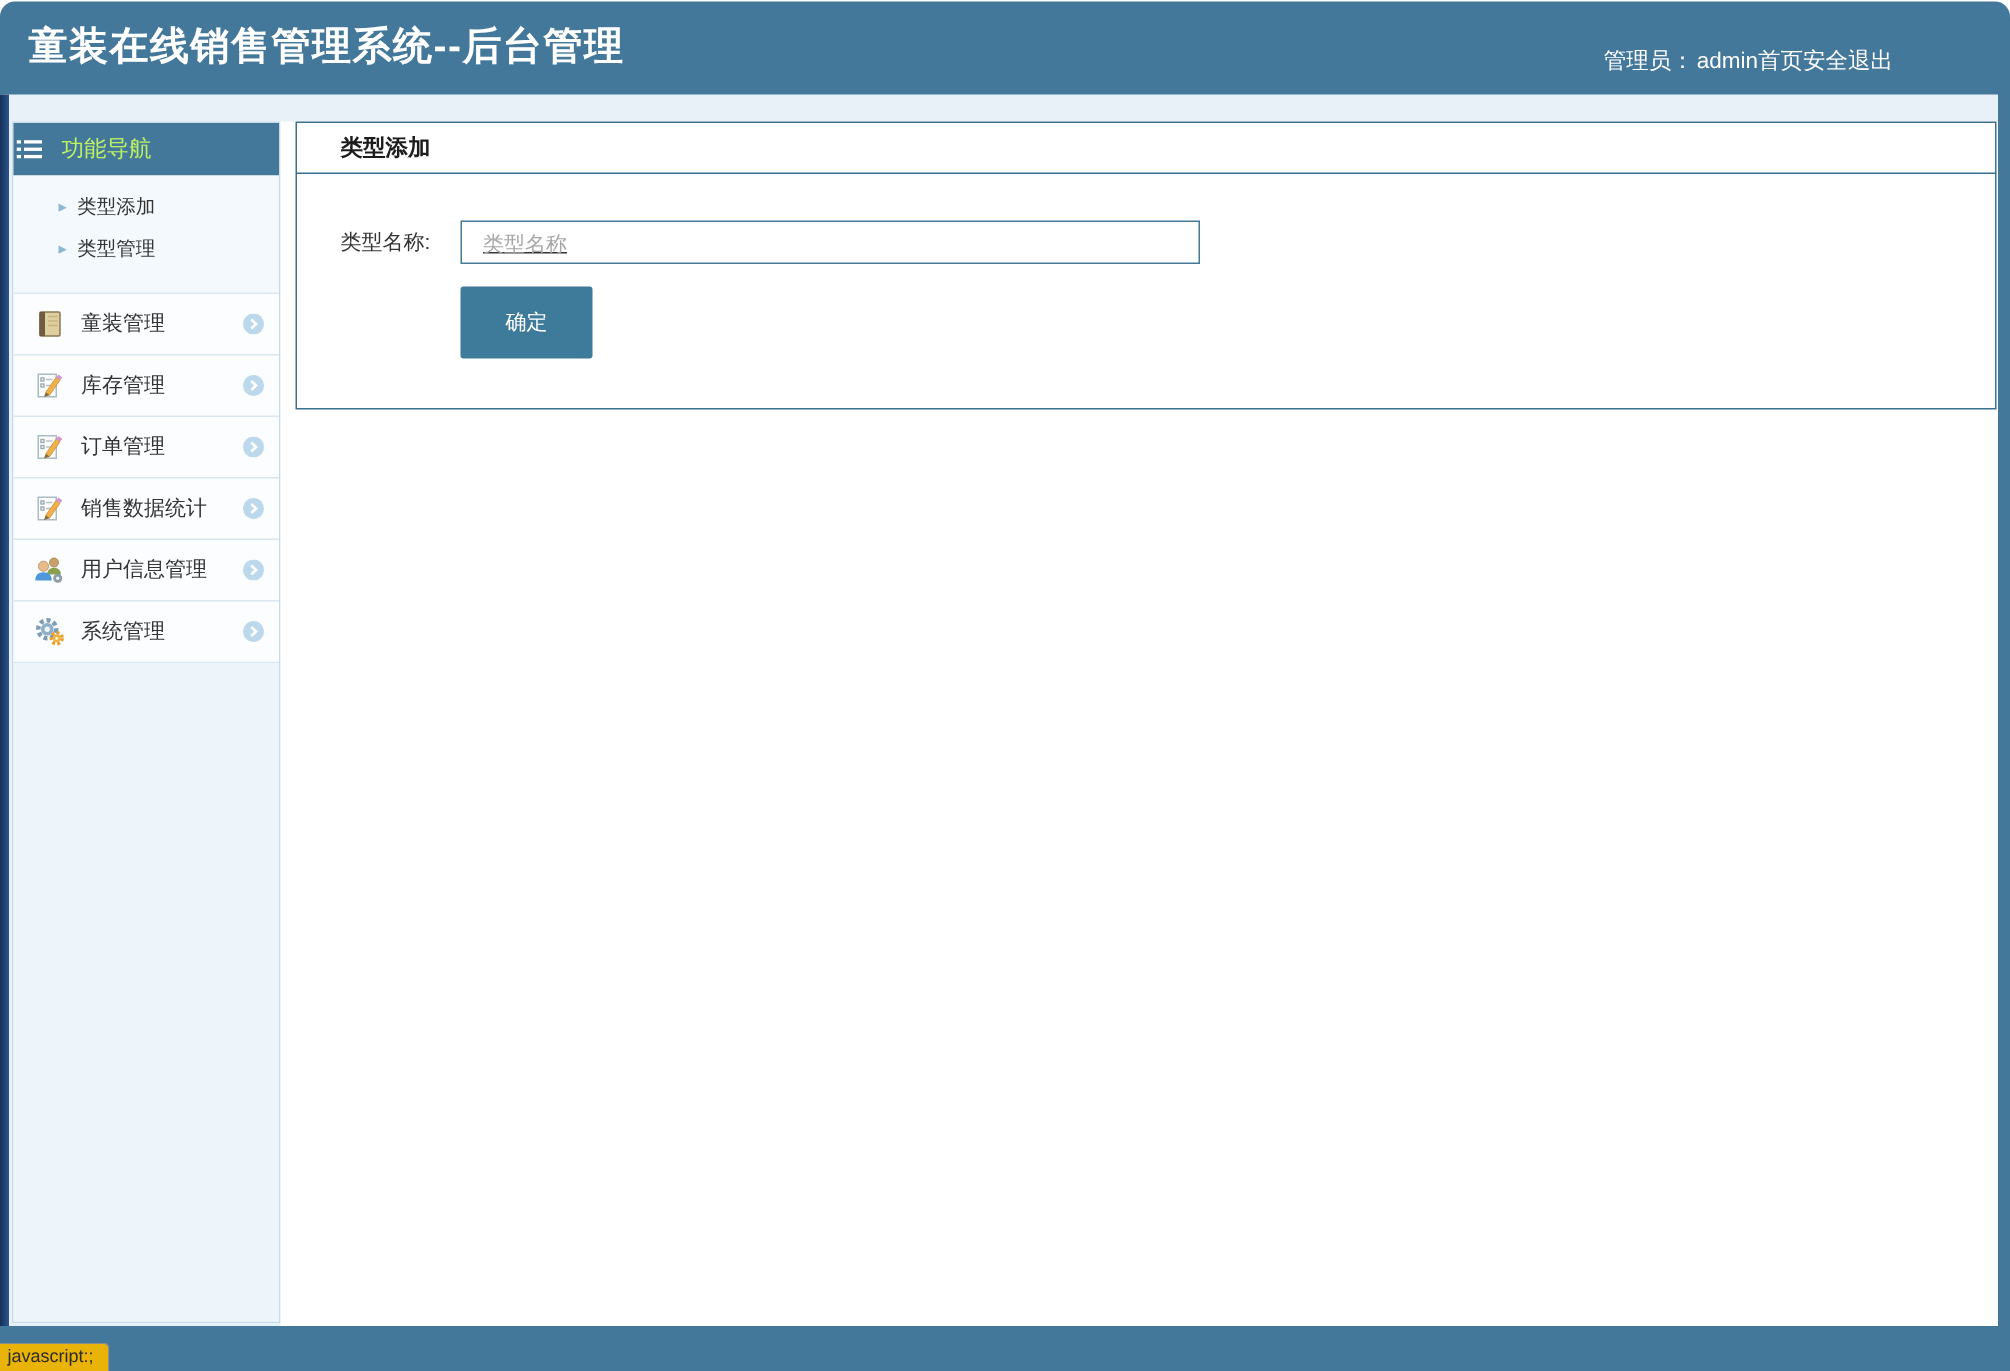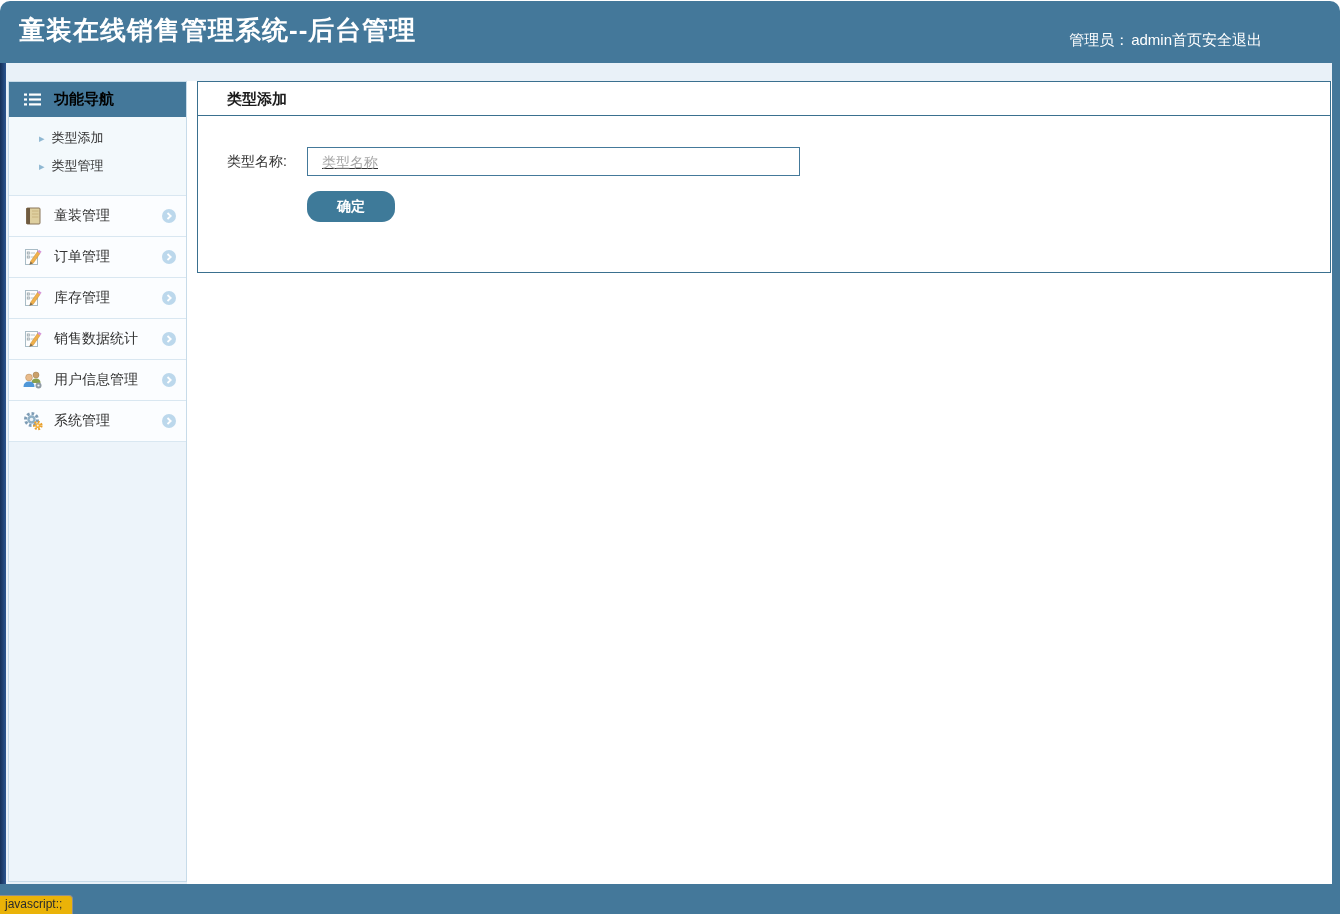--- a/index.html
+++ b/index.html
@@ -24,22 +24,22 @@
   .inner { position:absolute; left:0; top:62px; right:8px; bottom:30px;
     background:#e9f1f8; }
   .navy-edge { position:absolute; left:0; top:0; bottom:0; width:6px;
     background:linear-gradient(to right,#152f57,#2b5590); }
   .content-row { position:absolute; left:8px; top:18px; right:0; bottom:0;
     display:flex; align-items:stretch; }
 
   
   .sidebar { width:179px; margin-bottom:2px; border:1px solid #c7dbe9;
     background:#f9fcfe; display:flex; flex-direction:column; }
-  .sb-header { height:35px; background:#44789a; color:#000000; display:flex;
-    align-items:center; padding-left:15px; font-size:15px; font-weight:bold; }
+  .sb-header { height:35px; background:#44789a; color:#bef264; display:flex;
+    align-items:center; padding-left:2px; font-size:15px; font-weight:normal; }
   .sb-header .icon { margin-right:13px; display:flex; }
   .sb-item { height:41px; display:flex; align-items:center; padding:0 10px 0 13px;
     background:#fbfdff; border-top:1px solid #d9e7f1; cursor:pointer; position:relative; }
   .sb-item.first { height:42px; border-top:none; background:#ffffff; }
   .sb-item .icon { width:22px; display:flex; justify-content:center; }
   .sb-label { margin-left:10px; font-size:14px; color:#333333; flex:1; white-space:nowrap; }
   .chev-wrap { display:flex; align-items:center; }
   .sb-submenu { background:#f3f9fc; padding:7px 0 15px 0; }
   .sb-sub { height:28px; display:flex; align-items:center; padding-left:30px; cursor:pointer; }
   .sub-arrow { color:#8fb8d2; font-size:11px; margin-right:7px; line-height:1; }
@@ -51,23 +51,23 @@
   .panel { border:1px solid #3a708f; background:#ffffff; height:192px; }
   .panel-header { height:34px; line-height:33px; border-bottom:1px solid #3a708f;
     padding-left:29px; font-size:15px; font-weight:bold; color:#1c1c1c; }
   .panel-body { padding:31px 0 0 29px; }
   .form-row { display:flex; align-items:center; }
   .form-label { width:80px; font-size:14px; color:#333333; }
   .form-input { width:493px; height:29px; border:1px solid #44799a; background:#ffffff;
     padding:0 14px; font-size:14px; color:#333333; outline:none;
     font-family:"Liberation Sans","DejaVu Sans",sans-serif;text-decoration:underline; }
   .form-input::placeholder { color:#a6a6a6; opacity:1; }
-  .btn-submit { display:block; margin:15px 0 0 80px; width:88px; height:31px;
+  .btn-submit { display:block; margin:15px 0 0 80px; width:88px; height:48px;
     background:#3e7a99; color:#ffffff; border:none; font-size:14px; cursor:pointer;
-    border-radius:13px; font-family:"Liberation Sans","DejaVu Sans",sans-serif;font-weight:bold; }
+    border-radius:2px; font-family:"Liberation Sans","DejaVu Sans",sans-serif; }
 
   
   .status-tooltip { position:absolute; left:0; bottom:0; z-index:5; background:#eab308;
     border:1px solid #8e8e8e; border-left:none; border-bottom:none;
     border-radius:0 4px 0 0; padding:1px 10px 3px 5px; font-size:12px; color:#2b2b2b; }
 </style>
 </head>
 <body>
 
 <div class="viewport">
@@ -139,21 +139,21 @@
                 <rect x="2.5" y="2.5" width="12" height="15" fill="#fdfdfd" stroke="#a9bcc6"></rect>
                 <rect x="4.3" y="5" width="2" height="2" fill="none" stroke="#9aa7ad" stroke-width="0.9"></rect>
                 <rect x="4.3" y="9" width="2" height="2" fill="none" stroke="#9aa7ad" stroke-width="0.9"></rect>
                 <line x1="7.6" y1="6" x2="12" y2="6" stroke="#b6c2c8"></line>
                 <line x1="7.6" y1="10" x2="12" y2="10" stroke="#b6c2c8"></line>
                 <polygon points="7.5,14.5 14.5,4.5 17,6.5 10,16.5" fill="#f0b04a" stroke="#c88a2e" stroke-width="0.5"></polygon>
                 <polygon points="14.5,4.5 16,2.7 18.6,4.7 17,6.5" fill="#d494d8"></polygon>
                 <polygon points="7.5,14.5 10,16.5 6.3,17.7" fill="#8a6a3a"></polygon>
               </svg>
             </span>
-            <span class="sb-label">订单管理</span>
+            <span class="sb-label">库存管理</span>
             <span class="chev-wrap">
               <svg width="14" height="14" viewBox="0 0 14 14">
                   <circle cx="7" cy="7" r="7" fill="#bcd8ec"></circle>
                   <polyline points="5.5,4 8.7,7 5.5,10" stroke="#fff" stroke-width="1.8" fill="none"></polyline>
                 </svg>
             </span>
           </div>
 
           <div class="sb-item">
             <span class="icon">
@@ -161,21 +161,21 @@
                 <rect x="2.5" y="2.5" width="12" height="15" fill="#fdfdfd" stroke="#a9bcc6"></rect>
                 <rect x="4.3" y="5" width="2" height="2" fill="none" stroke="#9aa7ad" stroke-width="0.9"></rect>
                 <rect x="4.3" y="9" width="2" height="2" fill="none" stroke="#9aa7ad" stroke-width="0.9"></rect>
                 <line x1="7.6" y1="6" x2="12" y2="6" stroke="#b6c2c8"></line>
                 <line x1="7.6" y1="10" x2="12" y2="10" stroke="#b6c2c8"></line>
                 <polygon points="7.5,14.5 14.5,4.5 17,6.5 10,16.5" fill="#f0b04a" stroke="#c88a2e" stroke-width="0.5"></polygon>
                 <polygon points="14.5,4.5 16,2.7 18.6,4.7 17,6.5" fill="#d494d8"></polygon>
                 <polygon points="7.5,14.5 10,16.5 6.3,17.7" fill="#8a6a3a"></polygon>
               </svg>
             </span>
-            <span class="sb-label">库存管理</span>
+            <span class="sb-label">订单管理</span>
             <span class="chev-wrap">
               <svg width="14" height="14" viewBox="0 0 14 14">
                   <circle cx="7" cy="7" r="7" fill="#bcd8ec"></circle>
                   <polyline points="5.5,4 8.7,7 5.5,10" stroke="#fff" stroke-width="1.8" fill="none"></polyline>
                 </svg>
             </span>
           </div>
 
           <div class="sb-item">
             <span class="icon">

